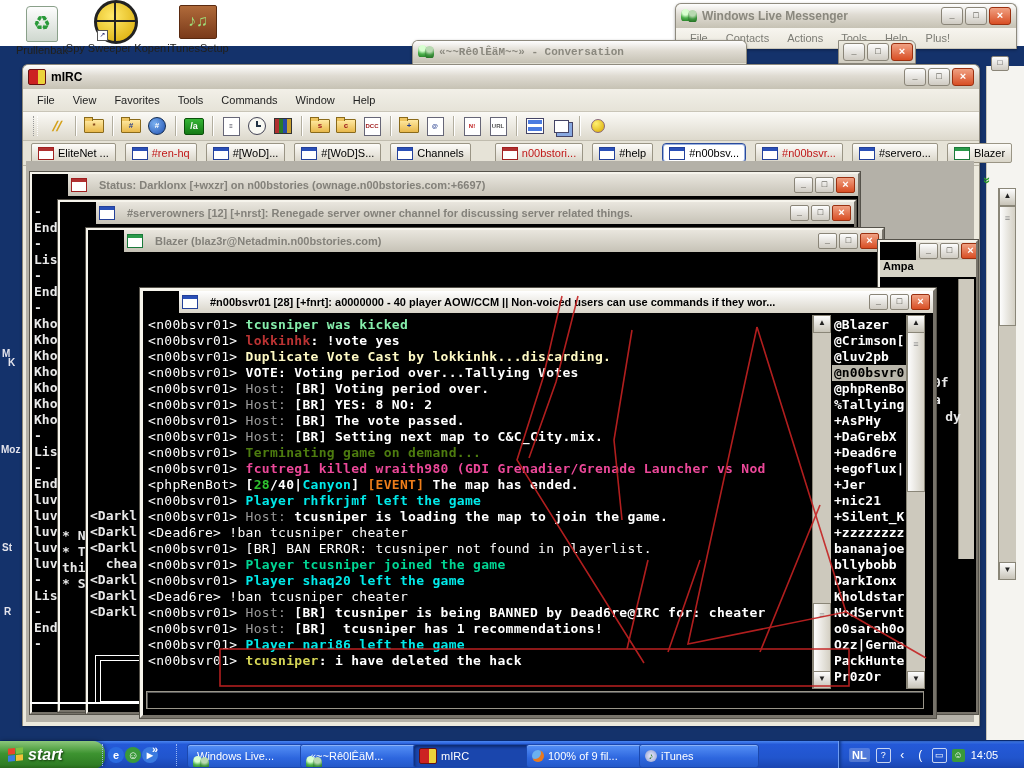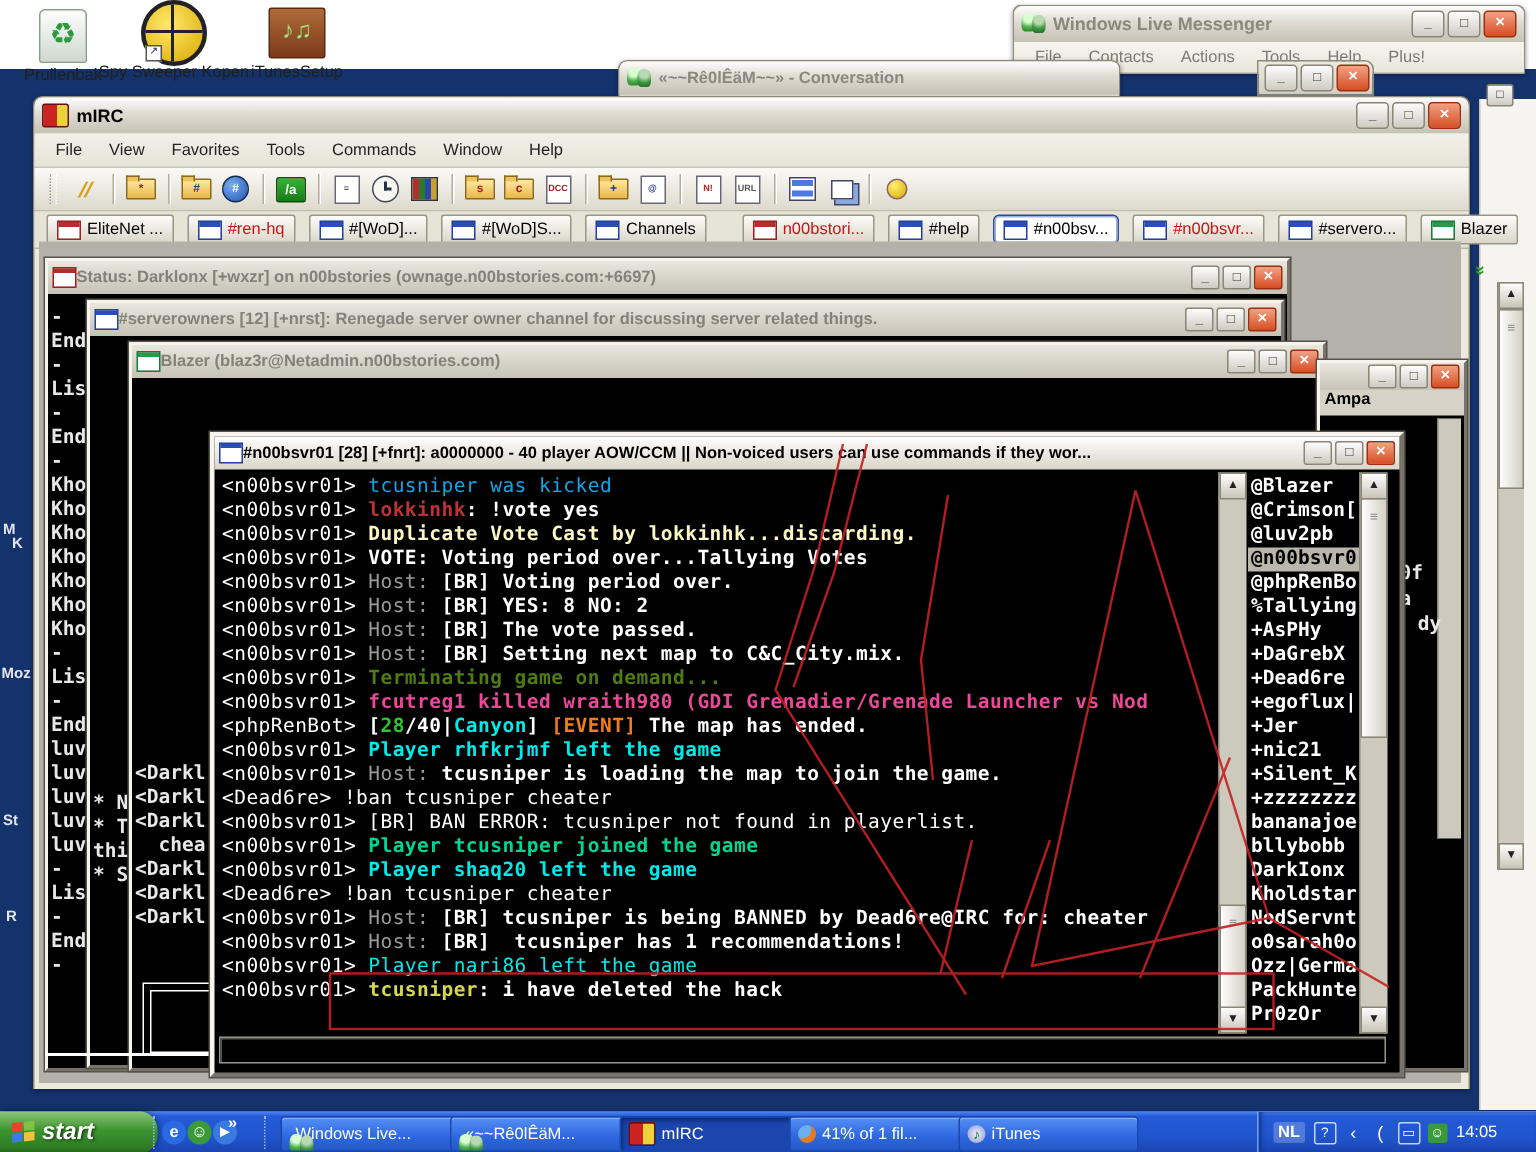--- a/index.html
+++ b/index.html
@@ -63,22 +63,22 @@
   .switchbar{display:flex;align-items:center;gap:9px;height:24px;padding:0 8px;background:#e6e3d7;border-bottom:1px solid #b8b4a6;}
   .swb{height:18px;display:flex;align-items:center;gap:4px;padding:0 6px;font-size:11px;color:#000;
     background:linear-gradient(#fdfcf9,#d9d5c8);border:1px solid #9a9585;border-radius:2px;white-space:nowrap;}
   .swb.alert{color:#c01818;}
   .swb.active{background:#fff;border:1px solid #2a4a9a;box-shadow:inset 0 0 0 1px #9ab2e2;border-radius:4px;}
   .swico{width:14px;height:11px;border:1px solid #23409a;background:linear-gradient(#2a50b8 3px,#fff 3px);flex:none;}
   .swico.red{border-color:#a02020;background:linear-gradient(#b03030 3px,#fff 3px);}
   .swico.grn{border-color:#1a7a3a;background:linear-gradient(#2a9a4a 3px,#fff 3px);}
   
   .mdi{border:2px solid;border-color:#f6f4ec #77736a #77736a #f6f4ec;background:#000;box-shadow:0 0 0 1px #55524a;}
-  .mdititle{height:22px;display:flex;align-items:center;gap:0;padding:0 3px;font-size:11px;font-weight:bold;
-    background:linear-gradient(#e9e6de,#c6c2b6);color:#83817a;white-space:nowrap;overflow:hidden;}
+  .mdititle{height:22px;display:flex;align-items:center;gap:12px;padding:0 3px;font-size:11px;font-weight:bold;
+    background:linear-gradient(#e9e6de,#c6c2b6);color:#83817a;white-space:nowrap;overflow:hidden;margin-left:36px;}
   .mdititle.active{background:linear-gradient(#ffffff,#d8d4c8);color:#000;}
   .mdi-ico{width:14px;height:12px;border:1px solid #23409a;background:linear-gradient(#2a50b8 3px,#fff 3px);flex:none;}
   .mdi-ico.st{border-color:#a02020;background:linear-gradient(#b03030 3px,#fff 3px);}
   .mdi-ico.q{border-color:#1a7a3a;background:linear-gradient(#2a9a4a 3px,#fff 3px);}
   .mdititle .t{overflow:hidden;text-overflow:clip;flex:1;}
   .mono{font-family:"DejaVu Sans Mono",monospace;}
   .striprow{height:16px;line-height:16px;font-size:13px;font-weight:bold;color:#e8e8e8;white-space:pre;}
   .cl{height:16px;line-height:16px;font-size:13px;letter-spacing:.3px;white-space:pre;}
   .nk{height:16px;line-height:16px;font-size:13px;font-weight:bold;color:#fff;white-space:pre;padding-left:2px;}
   .nk.sel{background:#b9b6ab;color:#000;}
@@ -183,21 +183,21 @@
   </div>
 
   <div class="abs" style="left:838px;top:40px;width:74px;height:22px;background:linear-gradient(#eceadf,#d2cec2);border:1px solid #8e8a7e;border-radius:0 6px 0 0;z-index:2;display:flex;align-items:center;justify-content:flex-end;padding-right:2px;">
     <span class="wbtns">
         <span class="wbtn">_</span>
         <span class="wbtn">□</span>
         <span class="wbtn close">×</span>
       </span>
   </div>
 
-  <div class="abs xpwin" style="left:412px;top:40px;width:333px;height:24px;z-index:3;">
+  <div class="abs xpwin" style="left:412px;top:40px;width:333px;height:24px;z-index:3;font-family:Liberation Mono, monospace;">
     <div class="xptitle inactive" style="height:22px;border-radius:5px 5px 0 0;font-size:11px;">
       <span class="buddy">
           <i></i>
           <i></i>
         </span>
       <span>«~~Rê0lÊäM~~» - Conversation</span>
     </div>
   </div>
 
   <div class="abs xpwin mircwin">
@@ -443,41 +443,41 @@
       <span class="mdi-ico"></span>
       <span class="t">#n00bsvr01 [28] [+fnrt]: a0000000 - 40 player AOW/CCM || Non-voiced users can use commands if they wor...</span>
       <span class="wbtns">
           <span class="wbtn">_</span>
           <span class="wbtn">□</span>
           <span class="wbtn close">×</span>
         </span>
     </div>
 
     <div class="abs mono" id="chatlines" style="left:5px;top:26px;width:662px;height:372px;overflow:hidden;">
-        <div class="cl"><span style="color: rgb(255, 255, 255); font-weight: normal;">&lt;n00bsvr01&gt; </span><span style="color: #0ea5e9; font-weight: normal;">tcusniper was kicked</span></div>
+        <div class="cl"><span style="color: rgb(255, 255, 255); font-weight: normal;">&lt;n00bsvr01&gt; </span><span style="color: #86efac; font-weight: bold;">tcusniper was kicked</span></div>
         <div class="cl"><span style="color: rgb(255, 255, 255); font-weight: normal;">&lt;n00bsvr01&gt; </span><span style="color: rgb(187, 51, 51); font-weight: bold;">lokkinhk</span><span style="color: rgb(255, 255, 255); font-weight: bold;">: !vote yes</span></div>
         <div class="cl"><span style="color: rgb(255, 255, 255); font-weight: normal;">&lt;n00bsvr01&gt; </span><span style="color: #fef9c3; font-weight: bold;">Duplicate Vote Cast by lokkinhk...discarding.</span></div>
         <div class="cl"><span style="color: rgb(255, 255, 255); font-weight: normal;">&lt;n00bsvr01&gt; </span><span style="color: rgb(255, 255, 255); font-weight: bold;">VOTE: Voting period over...Tallying Votes</span></div>
         <div class="cl"><span style="color: rgb(255, 255, 255); font-weight: normal;">&lt;n00bsvr01&gt; </span><span style="color: rgb(154, 154, 154); font-weight: normal;">Host: </span><span style="color: rgb(255, 255, 255); font-weight: bold;">[BR] Voting period over.</span></div>
         <div class="cl"><span style="color: rgb(255, 255, 255); font-weight: normal;">&lt;n00bsvr01&gt; </span><span style="color: rgb(154, 154, 154); font-weight: normal;">Host: </span><span style="color: rgb(255, 255, 255); font-weight: bold;">[BR] YES: 8 NO: 2</span></div>
         <div class="cl"><span style="color: rgb(255, 255, 255); font-weight: normal;">&lt;n00bsvr01&gt; </span><span style="color: rgb(154, 154, 154); font-weight: normal;">Host: </span><span style="color: rgb(255, 255, 255); font-weight: bold;">[BR] The vote passed.</span></div>
         <div class="cl"><span style="color: rgb(255, 255, 255); font-weight: normal;">&lt;n00bsvr01&gt; </span><span style="color: rgb(154, 154, 154); font-weight: normal;">Host: </span><span style="color: rgb(255, 255, 255); font-weight: bold;">[BR] Setting next map to C&amp;C_City.mix.</span></div>
         <div class="cl"><span style="color: rgb(255, 255, 255); font-weight: normal;">&lt;n00bsvr01&gt; </span><span style="color: #4d7c0f; font-weight: bold;">Terminating game on demand...</span></div>
         <div class="cl"><span style="color: rgb(255, 255, 255); font-weight: normal;">&lt;n00bsvr01&gt; </span><span style="color: #ec4899; font-weight: bold;">fcutreg1 killed wraith980 (GDI Grenadier/Grenade Launcher vs Nod</span></div>
         <div class="cl"><span style="color: rgb(255, 255, 255); font-weight: normal;">&lt;phpRenBot&gt; </span><span style="color: rgb(255, 255, 255); font-weight: bold;">[</span><span style="color: rgb(47, 196, 47); font-weight: bold;">28</span><span style="color: rgb(255, 255, 255); font-weight: bold;">/40|</span><span style="color: rgb(0, 234, 234); font-weight: bold;">Canyon</span><span style="color: rgb(255, 255, 255); font-weight: bold;">] </span><span style="color: rgb(238, 125, 26); font-weight: bold;">[EVENT]</span><span style="color: rgb(255, 255, 255); font-weight: bold;"> The map has ended.</span></div>
         <div class="cl"><span style="color: rgb(255, 255, 255); font-weight: normal;">&lt;n00bsvr01&gt; </span><span style="color: rgb(0, 234, 234); font-weight: bold;">Player rhfkrjmf left the game</span></div>
         <div class="cl"><span style="color: rgb(255, 255, 255); font-weight: normal;">&lt;n00bsvr01&gt; </span><span style="color: rgb(154, 154, 154); font-weight: normal;">Host: </span><span style="color: rgb(255, 255, 255); font-weight: bold;">tcusniper is loading the map to join the game.</span></div>
         <div class="cl"><span style="color: rgb(255, 255, 255); font-weight: normal;">&lt;Dead6re&gt; </span><span style="color: rgb(255, 255, 255); font-weight: normal;">!ban tcusniper cheater</span></div>
         <div class="cl"><span style="color: rgb(255, 255, 255); font-weight: normal;">&lt;n00bsvr01&gt; </span><span style="color: rgb(255, 255, 255); font-weight: normal;">[BR] BAN ERROR: tcusniper not found in playerlist.</span></div>
         <div class="cl"><span style="color: rgb(255, 255, 255); font-weight: normal;">&lt;n00bsvr01&gt; </span><span style="color: rgb(0, 214, 148); font-weight: bold;">Player tcusniper joined the game</span></div>
         <div class="cl"><span style="color: rgb(255, 255, 255); font-weight: normal;">&lt;n00bsvr01&gt; </span><span style="color: rgb(0, 234, 234); font-weight: bold;">Player shaq20 left the game</span></div>
         <div class="cl"><span style="color: rgb(255, 255, 255); font-weight: normal;">&lt;Dead6re&gt; </span><span style="color: rgb(255, 255, 255); font-weight: normal;">!ban tcusniper cheater</span></div>
         <div class="cl"><span style="color: rgb(255, 255, 255); font-weight: normal;">&lt;n00bsvr01&gt; </span><span style="color: rgb(154, 154, 154); font-weight: normal;">Host: </span><span style="color: rgb(255, 255, 255); font-weight: bold;">[BR] tcusniper is being BANNED by Dead6re@IRC for: cheater</span></div>
         <div class="cl"><span style="color: rgb(255, 255, 255); font-weight: normal;">&lt;n00bsvr01&gt; </span><span style="color: rgb(154, 154, 154); font-weight: normal;">Host: </span><span style="color: rgb(255, 255, 255); font-weight: bold;">[BR]  tcusniper has 1 recommendations!</span></div>
-        <div class="cl"><span style="color: rgb(255, 255, 255); font-weight: normal;">&lt;n00bsvr01&gt; </span><span style="color: rgb(0, 234, 234); font-weight: normal;">Player nari86 left the game</span></div>
+        <div class="cl"><span style="color: rgb(255, 255, 255); font-weight: normal;">&lt;n00bsvr01&gt; </span><span style="color: rgb(0, 234, 234); font-weight: bold;">Player nari86 left the game</span></div>
         <div class="cl"><span style="color: rgb(255, 255, 255); font-weight: normal;">&lt;n00bsvr01&gt; </span><span style="color: rgb(214, 214, 85); font-weight: bold;">tcusniper</span><span style="color: rgb(255, 255, 255); font-weight: bold;">: i have deleted the hack</span></div>
       </div>
 
     <div class="abs vsb" style="left:669px;top:24px;width:18px;height:374px;">
       <div class="arr">▲</div>
       <div class="thumb" style="top:288px;height:68px;"></div>
       <div class="arr dn">▼</div>
     </div>
 
     <div class="abs mono" id="nicklist" style="left:689px;top:26px;width:74px;height:372px;overflow:hidden;background:#000;">
@@ -555,21 +555,21 @@
         <span class="task" style="left: 300px;">
           <span class="ti"><span class="buddy" style="transform:scale(.8)"><i></i><i></i></span></span>
           <span>«~~Rê0lÊäM...</span>
         </span>
         <span class="task active" style="left: 413px;">
           <span class="ti mirc-ico"></span>
           <span>mIRC</span>
         </span>
         <span class="task" style="left: 526px;">
           <span class="ti" style="width: 12px; height: 12px; border-radius: 50%; background: radial-gradient(circle at 35% 35%, rgb(106, 176, 240) 40%, rgb(26, 80, 160)); box-shadow: rgb(232, 120, 32) -3px -3px 0px inset; display: inline-block;"></span>
-          <span>41% of 1 fil...</span>
+          <span>100% of 9 fil...</span>
         </span>
         <span class="task" style="left: 639px;">
           <span class="ti" style="width: 12px; height: 12px; border-radius: 50%; background: radial-gradient(rgb(238, 238, 255), rgb(136, 153, 204)); color: rgb(26, 106, 26); font-size: 9px; line-height: 12px; text-align: center; display: inline-block;">♪</span>
           <span>iTunes</span>
         </span>
       </div>
     <div class="tray">
       <span style="background:rgba(255,255,255,.22);padding:1px 3px;border-radius:2px;font-weight:bold;">NL</span>
       <span id="trayicons" style="display:flex;gap:5px;align-items:center;">
           <span class="trayico">?</span>

